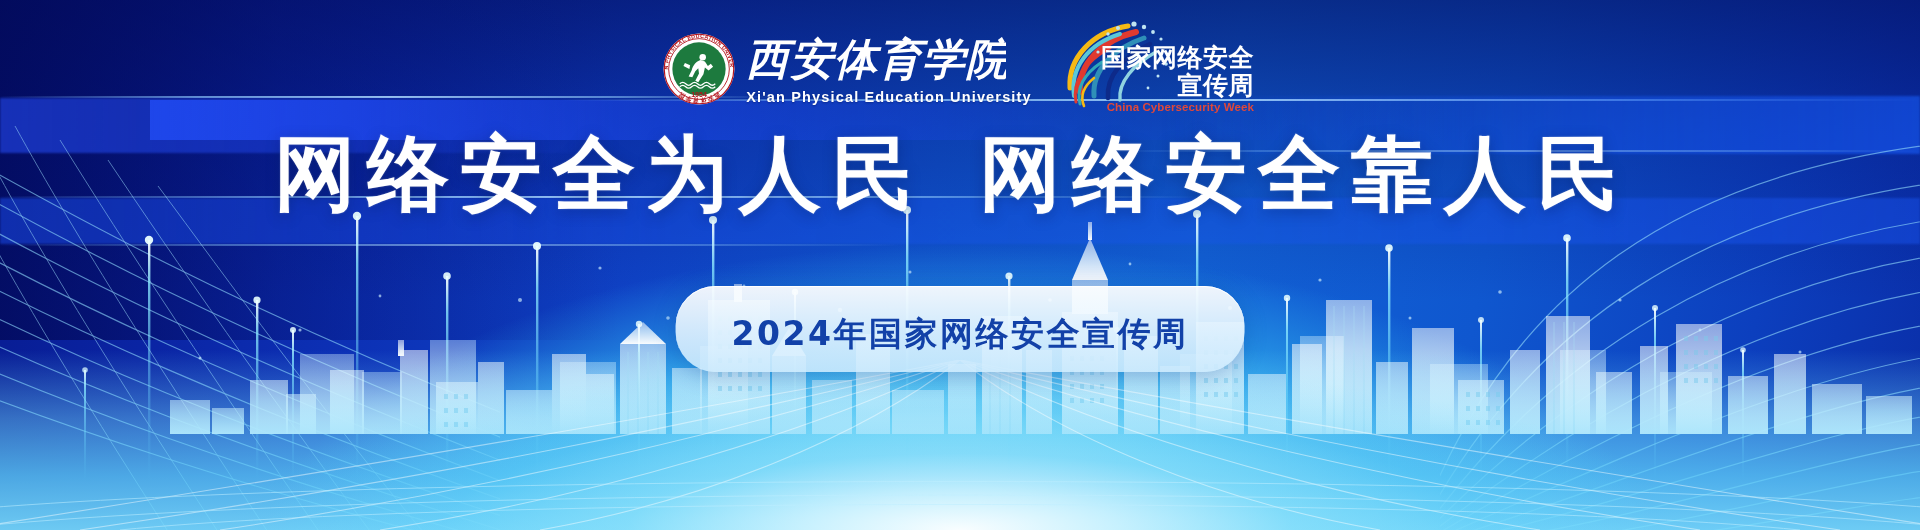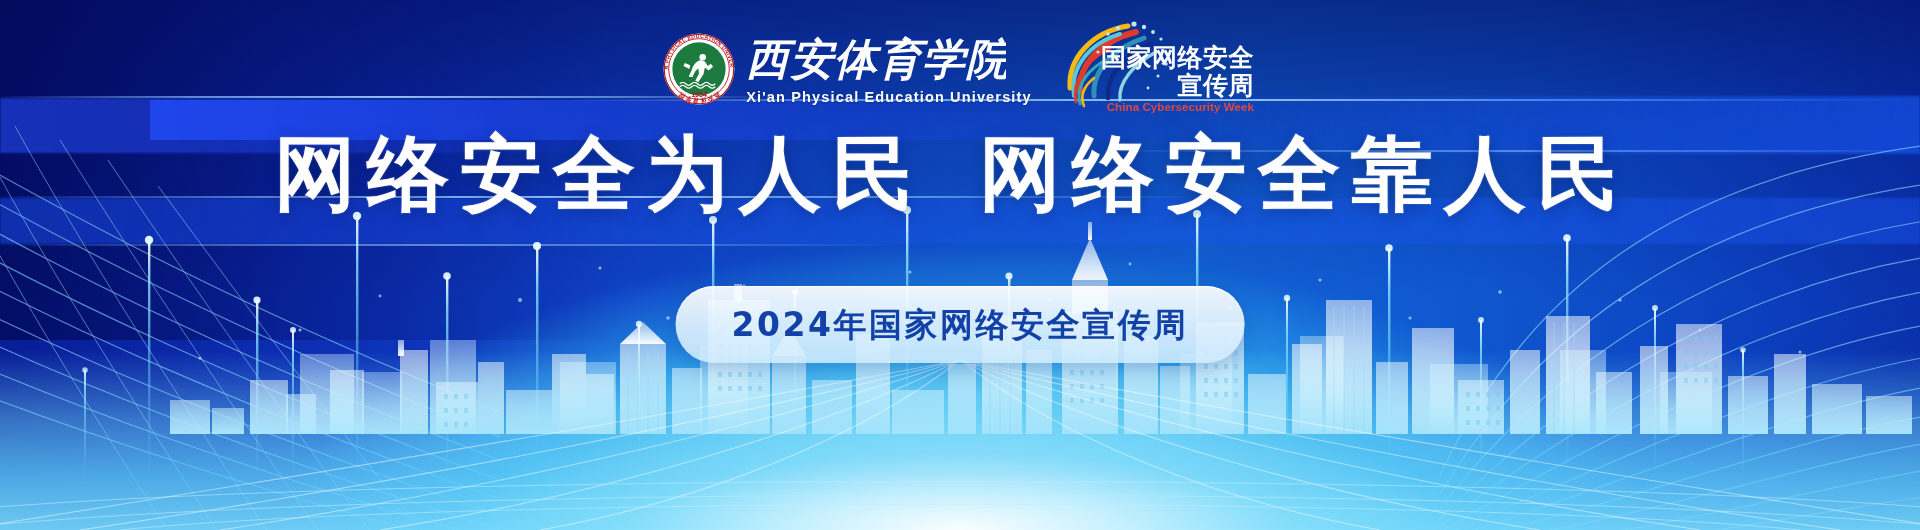--- a/index.html
+++ b/index.html
@@ -116,21 +116,21 @@
     white-space:nowrap;
     text-shadow:0 3px 14px rgba(0,25,90,.38), 0 0 2px rgba(255,255,255,.35);
     font-family:"DejaVu Sans","Liberation Sans",sans-serif;
   }
   .headline .gap{display:inline-block;width:54px;}
 
   
   .pill{
     position:absolute;left:50%;transform:translateX(-50%);
     top:286px;
-    padding:17px 56px 15px;
+    padding:26px 56px 15px;
     border-radius:40px;
     background:linear-gradient(180deg, rgba(255,255,255,.93) 0%, rgba(226,243,255,.90) 55%, rgba(205,234,253,.88) 100%);
     box-shadow:0 4px 22px rgba(10,60,150,.30), inset 0 1px 0 rgba(255,255,255,.95);
     color:#1241a8;
     font-size:33px;
     font-weight:700;
     letter-spacing:2.5px;
     white-space:nowrap;
     font-family:"DejaVu Sans","Liberation Sans",sans-serif;
   }

